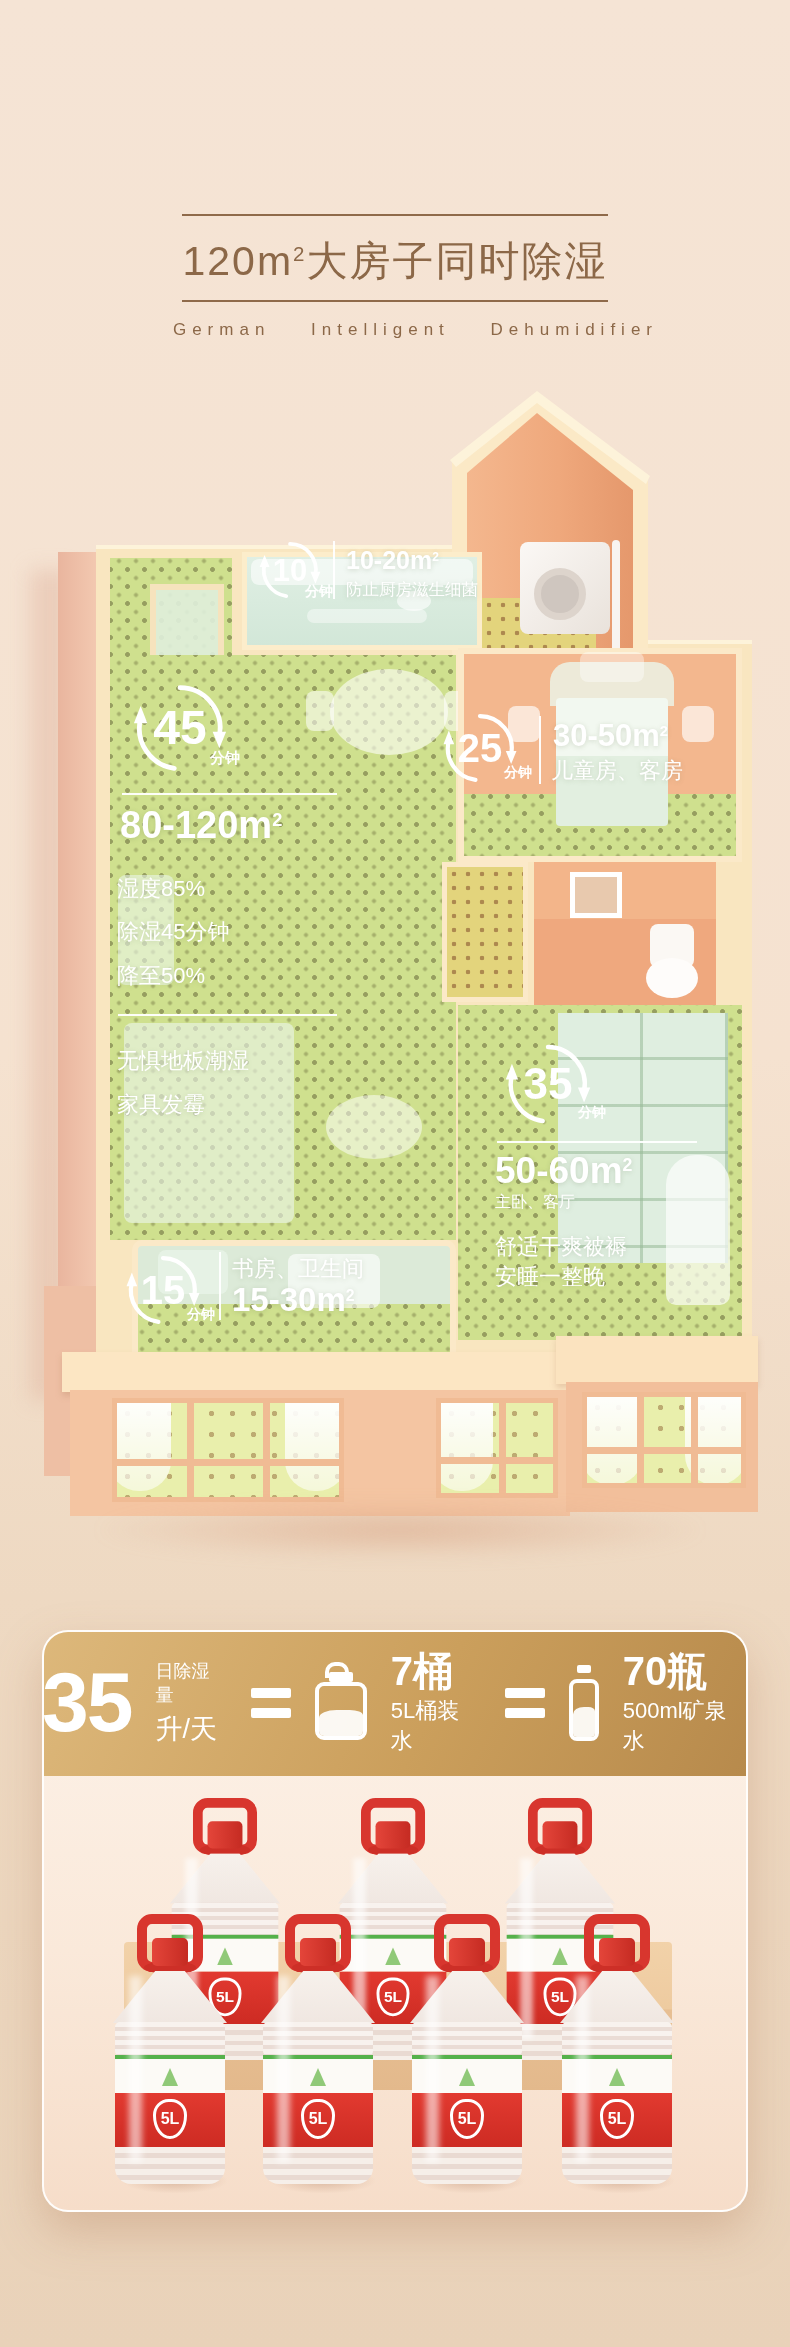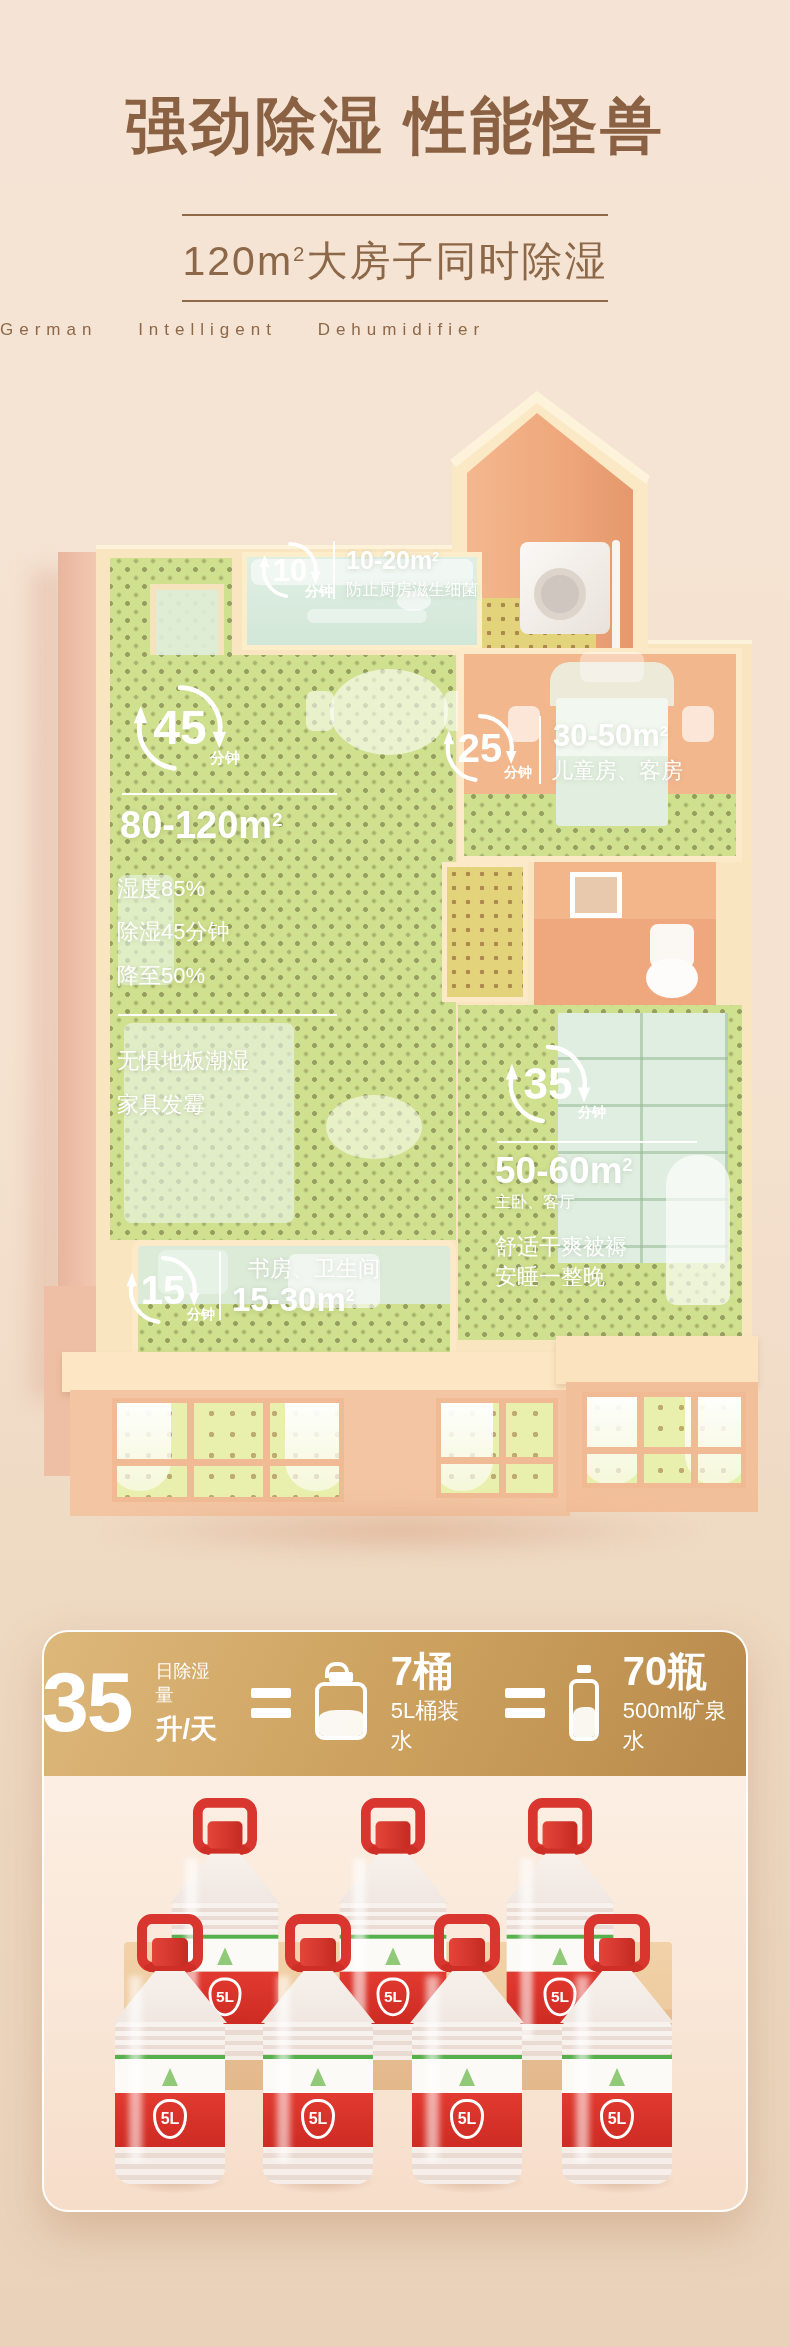--- a/index.html
+++ b/index.html
@@ -6,21 +6,21 @@
   body{font-family:"Liberation Sans","DejaVu Sans",sans-serif;}
   .page{position:relative;width:790px;height:2347px;overflow:hidden;
         background:linear-gradient(180deg,#f5e4d5 0%,#f5e2d0 45%,#eed9c2 68%,#e9d2b9 100%);}
   
   .title{position:absolute;left:0;top:84px;width:790px;text-align:center;
          font-size:62px;font-weight:800;letter-spacing:3px;color:#8a6143;}
   .hline-brown{position:absolute;left:182px;width:426px;height:2px;background:#8f6a4a;}
   .subtitle{position:absolute;left:0;top:234px;width:790px;text-align:center;
             font-size:41px;font-weight:500;color:#8c6848;letter-spacing:2px;}
   .subtitle sup{font-size:.5em;vertical-align:.7em;}
-  .tagline{position:absolute;left:0;top:320px;width:658px;text-align:left;
+  .tagline{position:absolute;left:0;top:320px;width:658px;text-align:right;
            font-size:17px;color:#8c6848;letter-spacing:6px;word-spacing:30px;}
   
   .abs{position:absolute;}
   .cream{background:#f9e6c0;}
   .dots{background-color:#cfe08e;
         background-image:radial-gradient(circle,rgba(104,104,58,.55) 2.1px,transparent 2.7px),
                          radial-gradient(circle,rgba(104,104,58,.4) 1.8px,transparent 2.4px);
         background-size:17px 17px,17px 17px;background-position:0 0,8.5px 8.5px;}
   .mint{background:linear-gradient(180deg,#e0efe4,#d2e7d8);}
   .tile-y{background-color:#e3d47c;
@@ -55,21 +55,21 @@
         background:linear-gradient(180deg,#fdf3ea 0%,#fae9da 55%,#f6ddc9 100%);
         border:2px solid rgba(255,255,255,.9);box-shadow:0 20px 45px rgba(180,130,95,.35);
         box-sizing:border-box;overflow:hidden;}
   .gold{position:absolute;left:-2px;top:-2px;width:706px;height:146px;
         background:linear-gradient(115deg,#ddb87b 0%,#cb9f5c 55%,#b78a4c 100%);
         border-radius:24px 24px 0 0;display:flex;align-items:center;justify-content:center;
         gap:24px;color:#fff;}
   .cap-val{font-size:84px;font-weight:800;line-height:.9;letter-spacing:-2px;}
   .cap-unit{display:flex;flex-direction:column;gap:4px;}
   .cap-unit .t{font-size:18px;}
-  .cap-unit .b{font-size:27px;font-weight:bold;}
+  .cap-unit .b{font-size:27px;font-weight:normal;}
   .eq{display:flex;flex-direction:column;gap:10px;}
   .eq i{display:block;width:40px;height:10px;background:#fff;border-radius:2px;}
   .qty{font-size:40px;font-weight:800;line-height:1.05;}
   .qdesc{font-size:22px;}
   .icon-jug{position:relative;width:52px;height:74px;}
   .icon-jug .bodyo{position:absolute;left:0;top:16px;width:52px;height:58px;border:4px solid #fff;
                    border-radius:9px;box-sizing:border-box;overflow:hidden;}
   .icon-jug .water{position:absolute;left:0;bottom:0;width:100%;height:52%;background:rgba(255,255,255,.92);
                    border-radius:40% 30% 0 0/30% 20% 0 0;}
   .icon-jug .cap{position:absolute;left:14px;top:6px;width:24px;height:10px;background:#fff;border-radius:2px;}
@@ -112,21 +112,20 @@
   .b-shine{position:absolute;left:16px;top:62px;width:13px;height:186px;
            background:rgba(255,255,255,.6);filter:blur(3px);}
   .bshadow{position:absolute;background:radial-gradient(ellipse at center,rgba(175,125,95,.38),transparent 68%);
            border-radius:50%;}
 </style>
 </head>
 <body>
 
 <div class="page">
 
-  <div class="title">强劲除湿 性能怪兽</div>
   <div class="hline-brown" style="top:214px;"></div>
   <div class="subtitle">
     <span>120m</span><sup>2</sup><span>大房子同时除湿</span>
   </div>
   <div class="hline-brown" style="top:300px;"></div>
   <div class="tagline">German Intelligent Dehumidifier</div>
 
   <div>
 
     <div class="abs" style="left:30px;top:570px;width:40px;height:830px;background:rgba(222,170,150,.38);filter:blur(10px);"></div>
@@ -293,21 +292,21 @@
       <svg viewBox="0 0 100 100">
         <path d="M50 8 A42 42 0 0 1 91 58" fill="none" stroke="#fff" stroke-width="5.5" stroke-linecap="round"></path>
         <polygon points="84,54 98,54 91,71" fill="#fff"></polygon>
         <path d="M44 92 A42 42 0 0 1 9 40" fill="none" stroke="#fff" stroke-width="5.5" stroke-linecap="round"></path>
         <polygon points="2,45 16,45 9,27" fill="#fff"></polygon>
       </svg>
       <div class="num" style="font-size:40px;">15</div>
       <div class="mins" style="right:-14px;bottom:4px;">分钟</div>
     </div>
     <div class="vline" style="left:219px;top:1252px;height:68px;"></div>
-    <div class="ztext" style="left:248px;top:1254px;font-size:22px;">书房、卫生间</div>
+    <div class="ztext" style="left:232px;top:1254px;font-size:22px;">书房、卫生间</div>
     <div class="ztext barea" style="left:232px;top:1281px;font-size:33px;"><span>15-30m</span><sup>2</sup></div>
   </div>
 
   <div class="card">
     <div class="gold">
       <div class="cap-val">35</div>
       <div class="cap-unit">
         <span class="t">日除湿量</span>
         <span class="b">升/天</span>
       </div>

